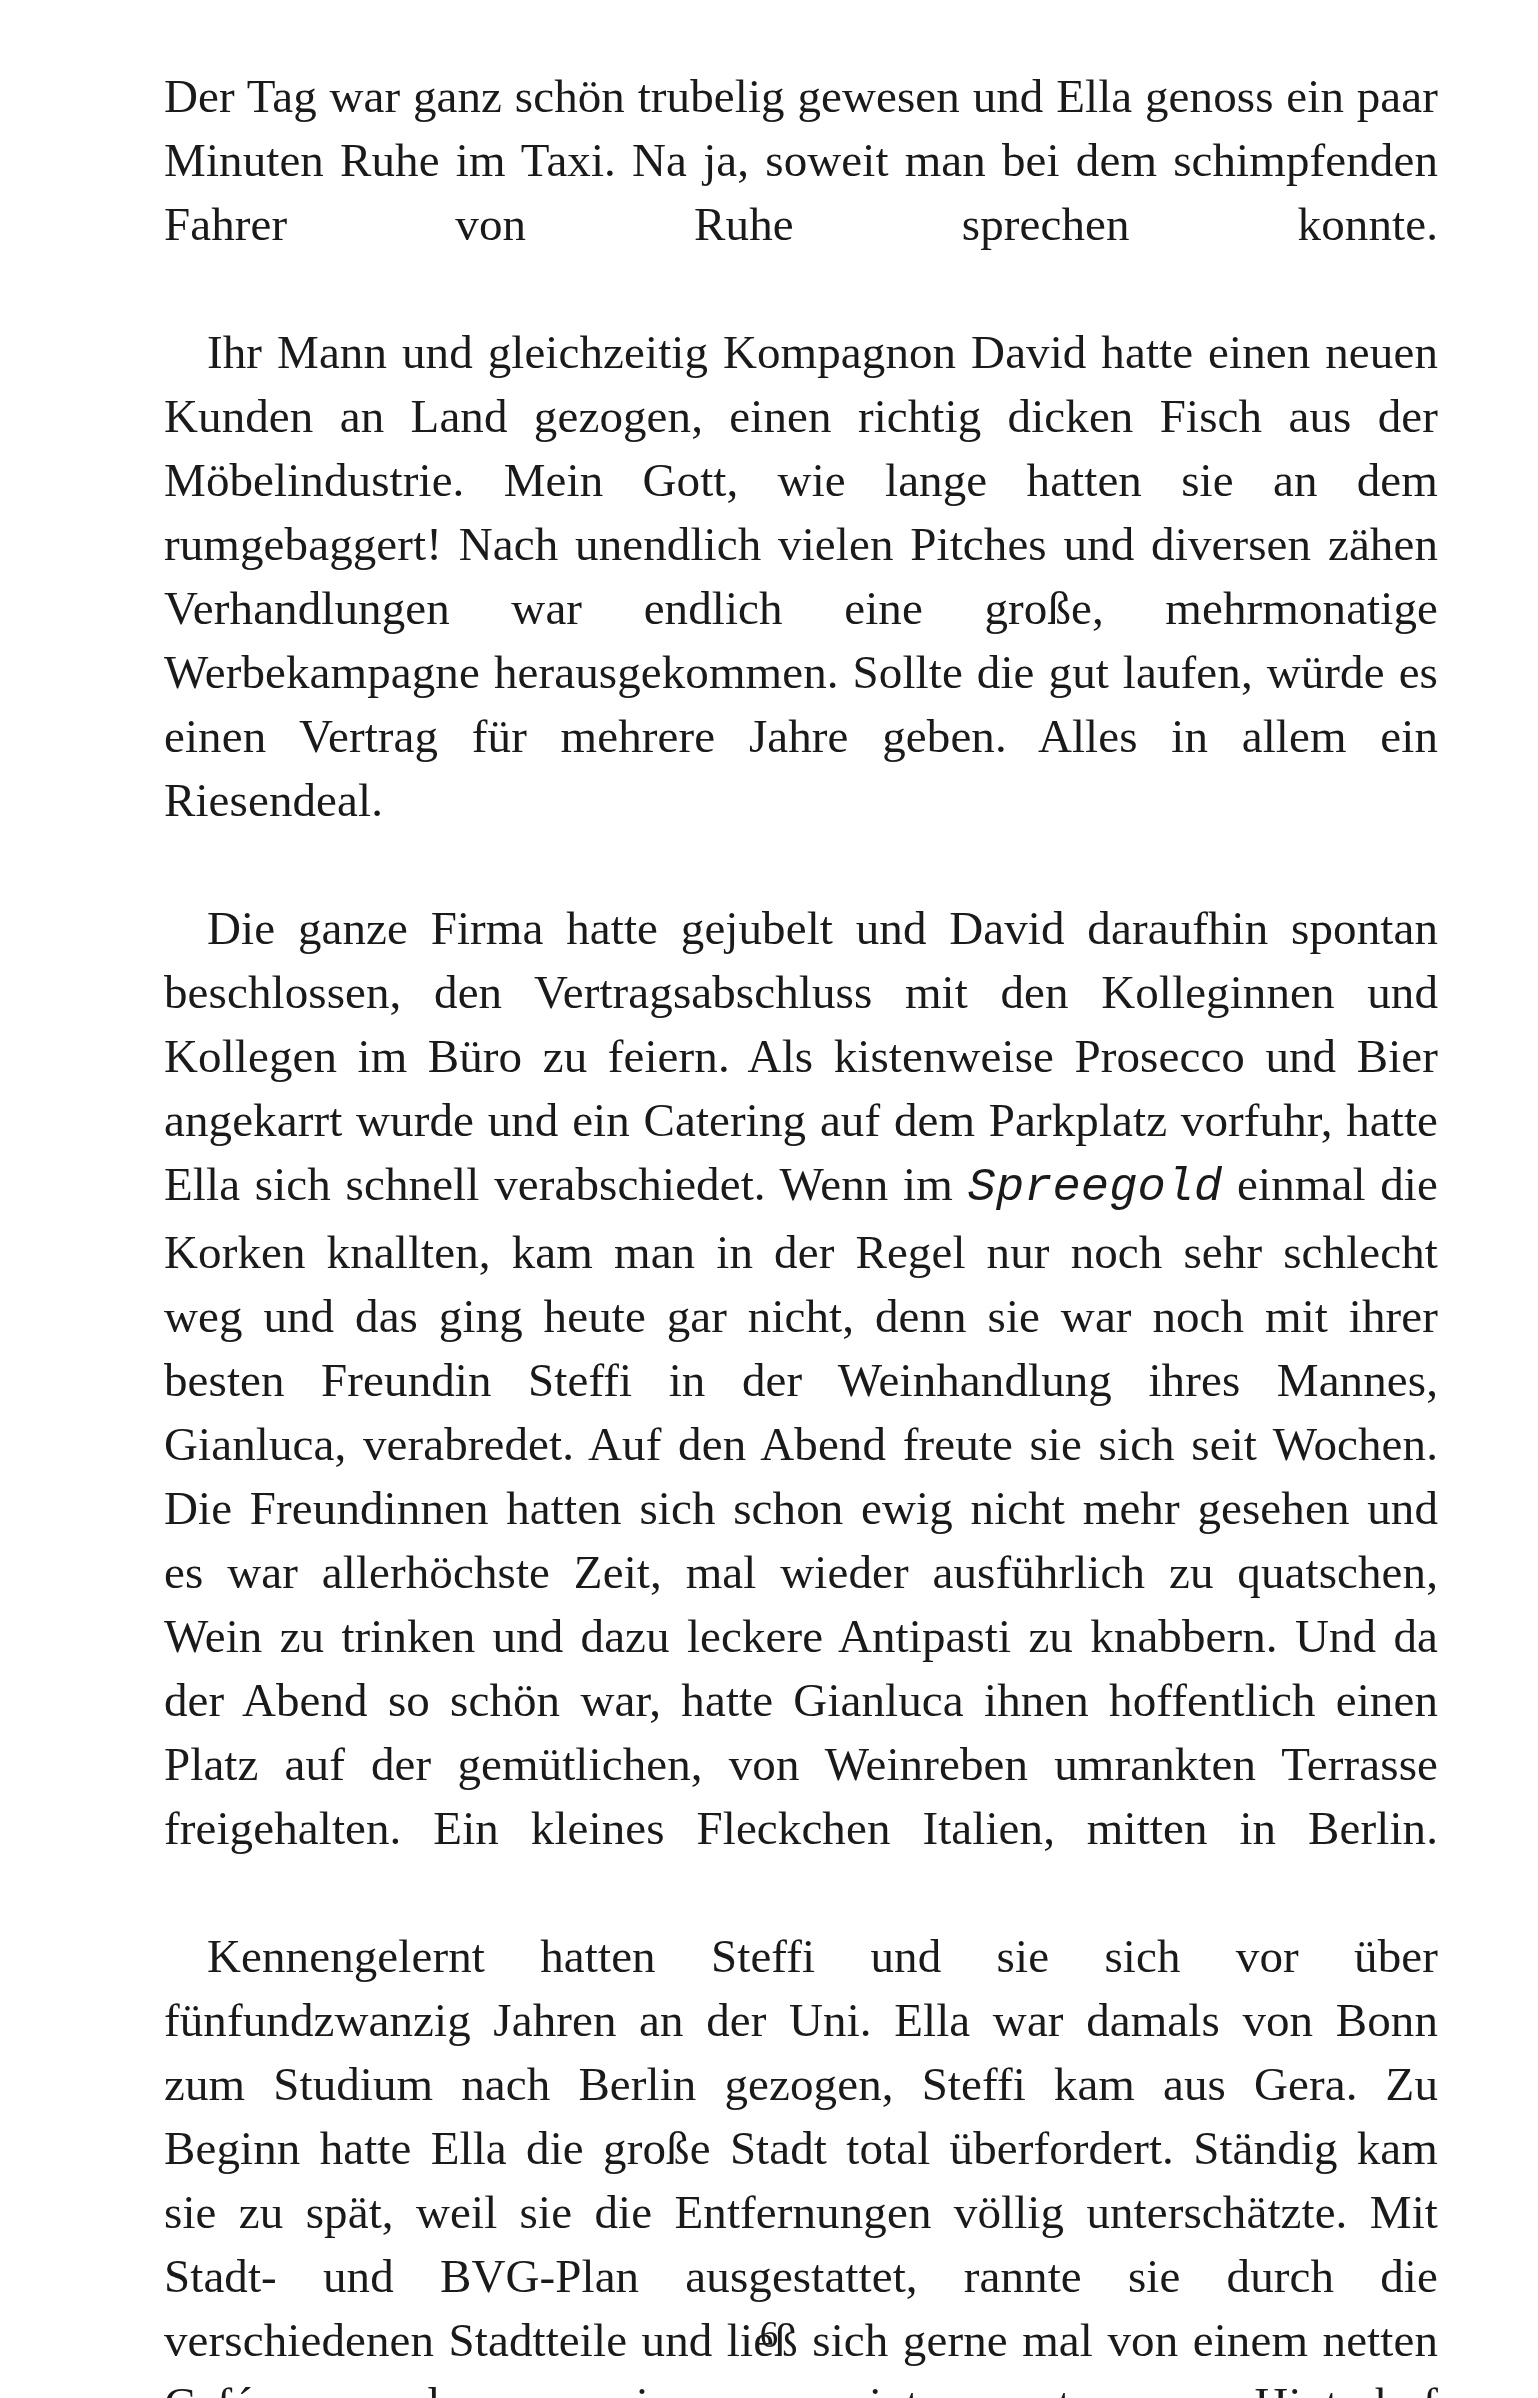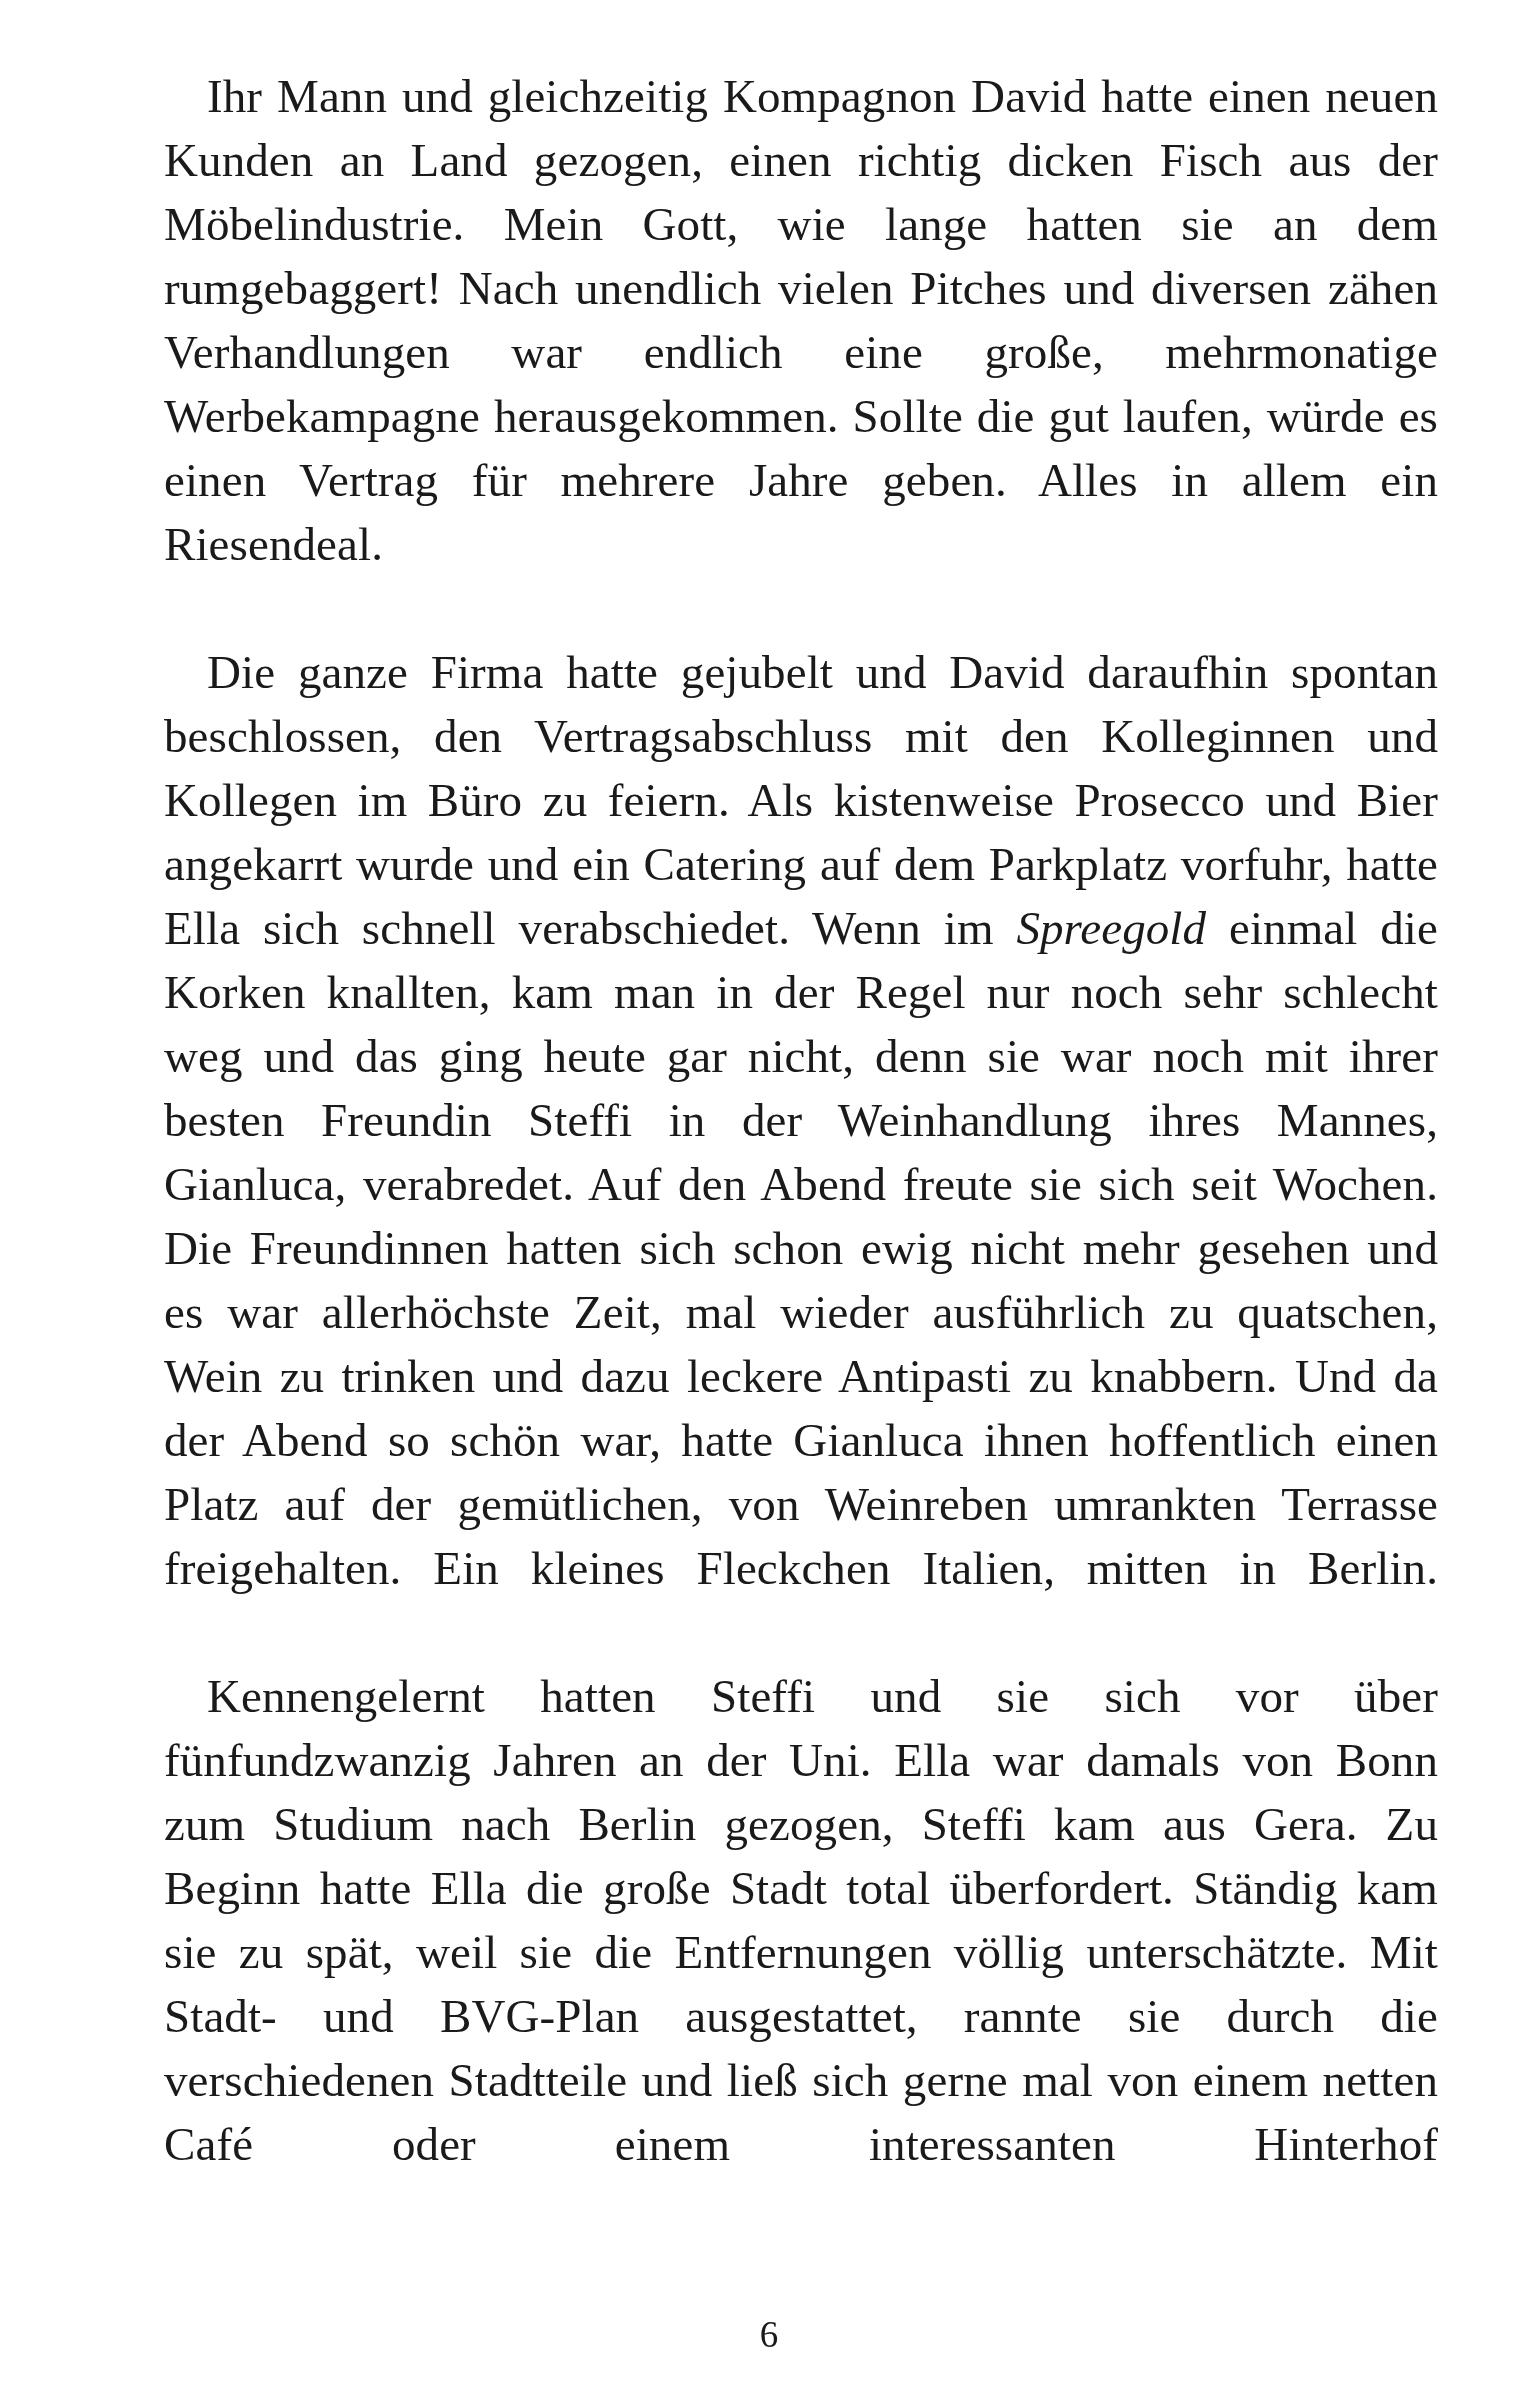--- a/index.html
+++ b/index.html
@@ -59,20 +59,21 @@
 
   
   .para::after {
     content: "";
     display: inline-block;
     width: 100%;
   }
 
   em.work-title {
     font-style: italic;
+    font-family: Liberation Mono, monospace;
   }
 
   .folio {
     position: absolute;
     left: 0;
     top: 2312px;
     width: 1538px;
     text-align: center;
     font-family: "Liberation Serif", "DejaVu Serif", serif;
     font-size: 37px;
@@ -80,20 +81,21 @@
     color: #1a1a1a;
   }
 </style>
 </head>
 <body>
 
 <div class="page">
 
   <div class="text-block">
 
+    <p class="para">Der Tag war ganz schön trubelig gewesen und Ella genoss ein paar Minuten Ruhe im Taxi. Na ja, soweit man bei dem schimpfenden Fahrer von Ruhe sprechen konnte.</p>
     <p class="para indent">Ihr Mann und gleichzeitig Kompagnon David hatte einen neuen Kunden an Land gezogen, einen richtig dicken Fisch aus der Möbelindustrie. Mein Gott, wie lange hatten sie an dem rumgebaggert! Nach unendlich vielen Pitches und diversen zähen Verhandlungen war endlich eine große, mehrmonatige Werbekampagne herausgekommen. Sollte die gut laufen, würde es einen Vertrag für mehrere Jahre geben. Alles in allem ein Riesendeal.</p>
     <p class="para indent">Die ganze Firma hatte gejubelt und David daraufhin spontan beschlossen, den Vertragsabschluss mit den Kolleginnen und Kollegen im Büro zu feiern. Als kistenweise Prosecco und Bier angekarrt wurde und ein Catering auf dem Parkplatz vorfuhr, hatte Ella sich schnell verabschiedet. Wenn im <em class="work-title">Spreegold</em> einmal die Korken knallten, kam man in der Regel nur noch sehr schlecht weg und das ging heute gar nicht, denn sie war noch mit ihrer besten Freundin Steffi in der Weinhandlung ihres Mannes, Gianluca, verabredet. Auf den Abend freute sie sich seit Wochen. Die Freundinnen hatten sich schon ewig nicht mehr gesehen und es war allerhöchste Zeit, mal wieder ausführlich zu quatschen, Wein zu trinken und dazu leckere Antipasti zu knabbern. Und da der Abend so schön war, hatte Gianluca ihnen hoffentlich einen Platz auf der gemütlichen, von Weinreben umrankten Terrasse freigehalten. Ein kleines Fleckchen Italien, mitten in Berlin.</p>
     <p class="para indent">Kennengelernt hatten Steffi und sie sich vor über fünfundzwanzig Jahren an der Uni. Ella war damals von Bonn zum Studium nach Berlin gezogen, Steffi kam aus Gera. Zu Beginn hatte Ella die große Stadt total überfordert. Ständig kam sie zu spät, weil sie die Entfernungen völlig unterschätzte. Mit Stadt- und BVG-Plan ausgestattet, rannte sie durch die verschiedenen Stadtteile und ließ sich gerne mal von einem netten Café oder einem interessanten Hinterhof</p>
 
   </div>
 
   <div class="folio">6</div>
 
 </div>
 

